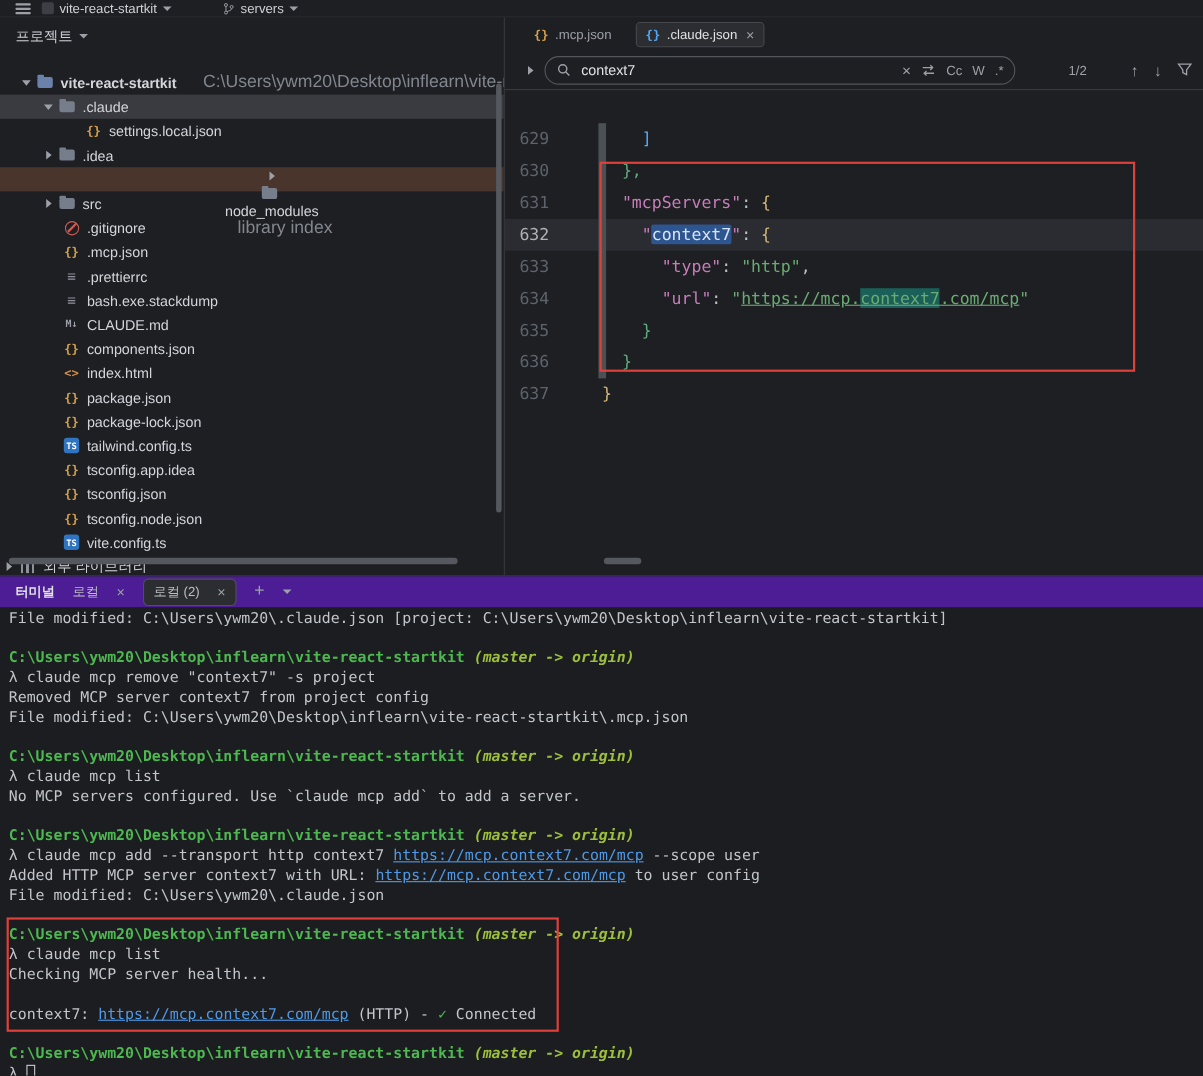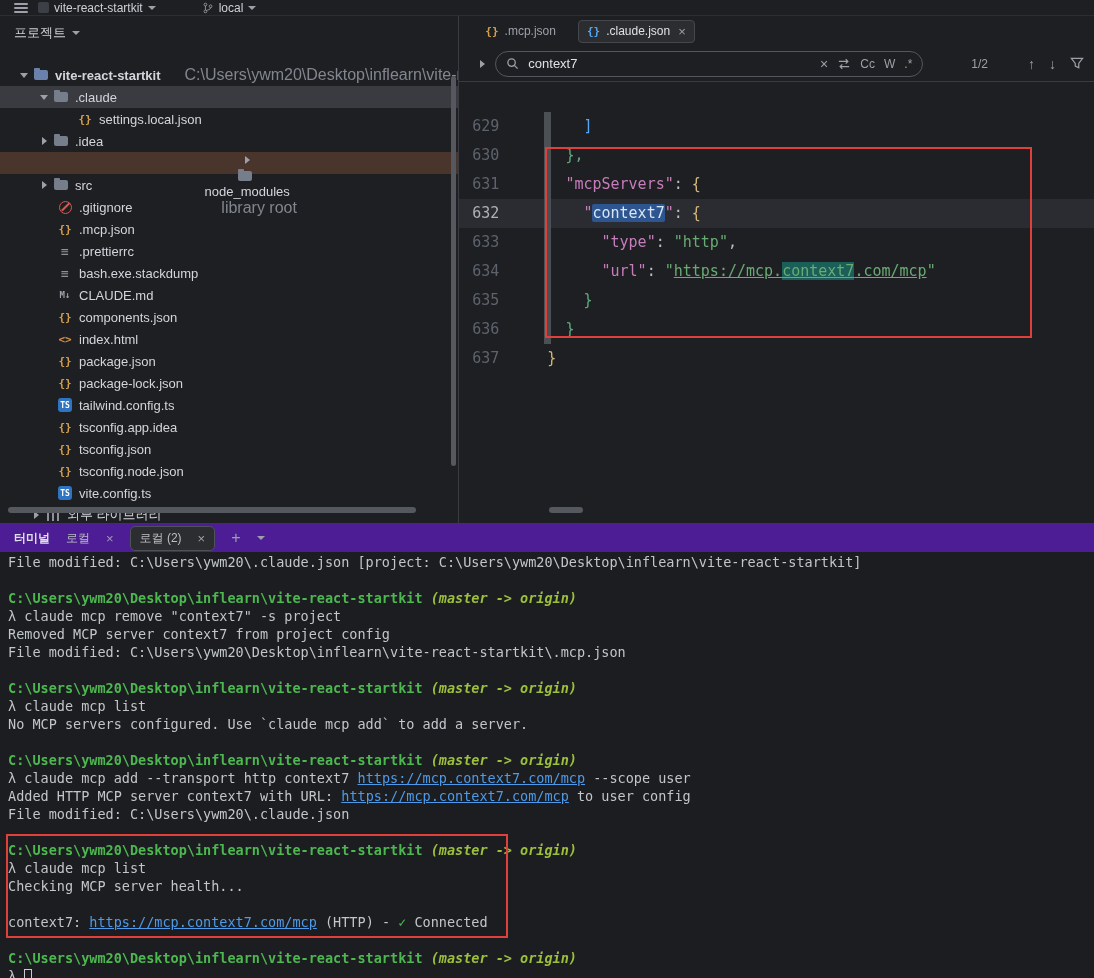--- a/index.html
+++ b/index.html
@@ -136,21 +136,21 @@
     <span>vite-react-startkit</span>
     <span class="chev-down"></span>
   </span>
   <span class="tb-item" style="margin-left:36px">
     <svg class="branch-svg" width="12" height="12" viewBox="0 0 14 14">
       <circle cx="4" cy="3" r="1.6"></circle>
         <circle cx="4" cy="11" r="1.6"></circle>
         <circle cx="10" cy="5" r="1.6"></circle>
       <path d="M4 4.6v4.8 M10 6.6c0 2.4-3 2.4-5 3.4"></path>
     </svg>
-    <span>local</span>
+    <span>servers</span>
     <span class="chev-down"></span>
   </span>
 </div>
 
 <div class="main">
 
   <div class="left-panel">
     <div class="panel-header">
       <span>프로젝트</span>
       <span class="chev-down"></span>
@@ -173,21 +173,21 @@
         </div>
         <div class="tree-row" style="padding-left: 36px;">
           <span class="chev closed"></span>
           <span class="ic ic-folder"></span>
           <span class="tree-label">.idea</span>
         </div>
         <div class="tree-row warm" style="padding-left: 36px; flex-direction: column;">
           <span class="chev closed"></span>
           <span class="ic ic-folder"></span>
           <span class="tree-label">node_modules</span>
-          <span class="tree-suffix">library root</span>
+          <span class="tree-suffix">library index</span>
         </div>
         <div class="tree-row" style="padding-left: 36px;">
           <span class="chev closed"></span>
           <span class="ic ic-folder"></span>
           <span class="tree-label">src</span>
         </div>
         <div class="tree-row" style="padding-left: 56px;">
           <span class="ic ic-ignore"></span>
           <span class="tree-label">.gitignore</span>
         </div>
@@ -236,21 +236,21 @@
           <span class="tree-label">tsconfig.json</span>
         </div>
         <div class="tree-row" style="padding-left: 56px;">
           <span class="ic ic-json">{}</span>
           <span class="tree-label">tsconfig.node.json</span>
         </div>
         <div class="tree-row" style="padding-left: 56px;">
           <span class="ic ic-ts">TS</span>
           <span class="tree-label">vite.config.ts</span>
         </div>
-        <div class="tree-row" style="padding-left: 28px;">
+        <div class="tree-row" style="padding-left: 0;">
           <span class="chev closed"></span>
           <span class="ic ic-library"></span>
           <span class="tree-label">외부 라이브러리</span>
         </div>
       </div>
   </div>
 
   <div class="editor">
     <div class="tab-row">
       <span class="ed-tab">

